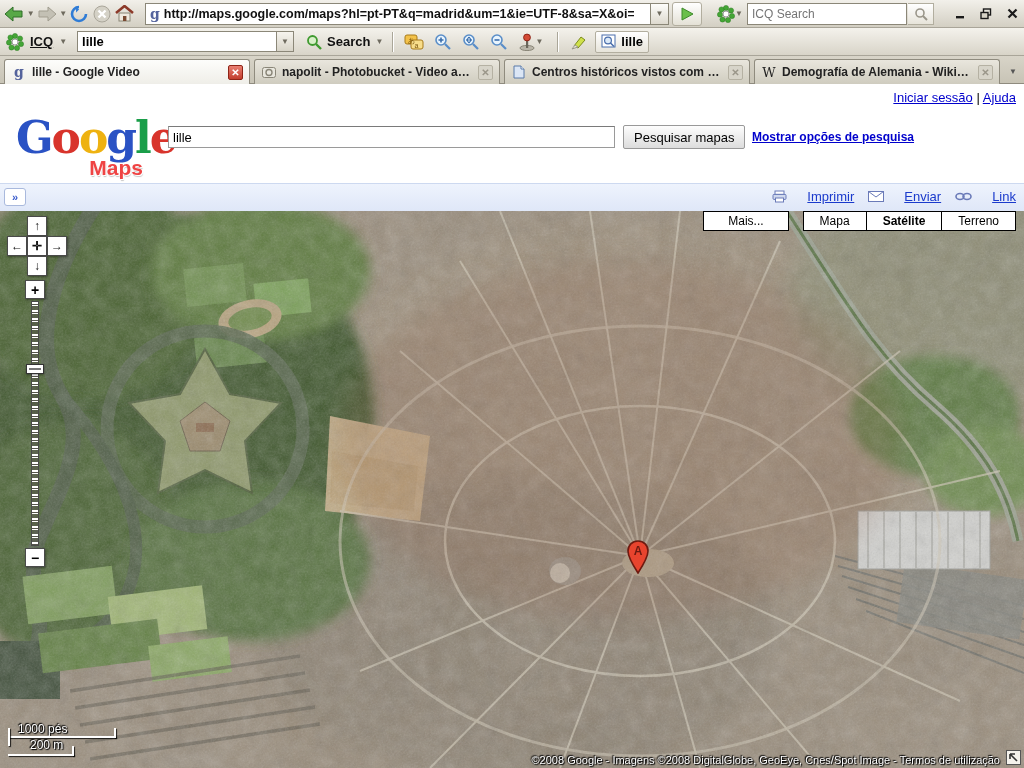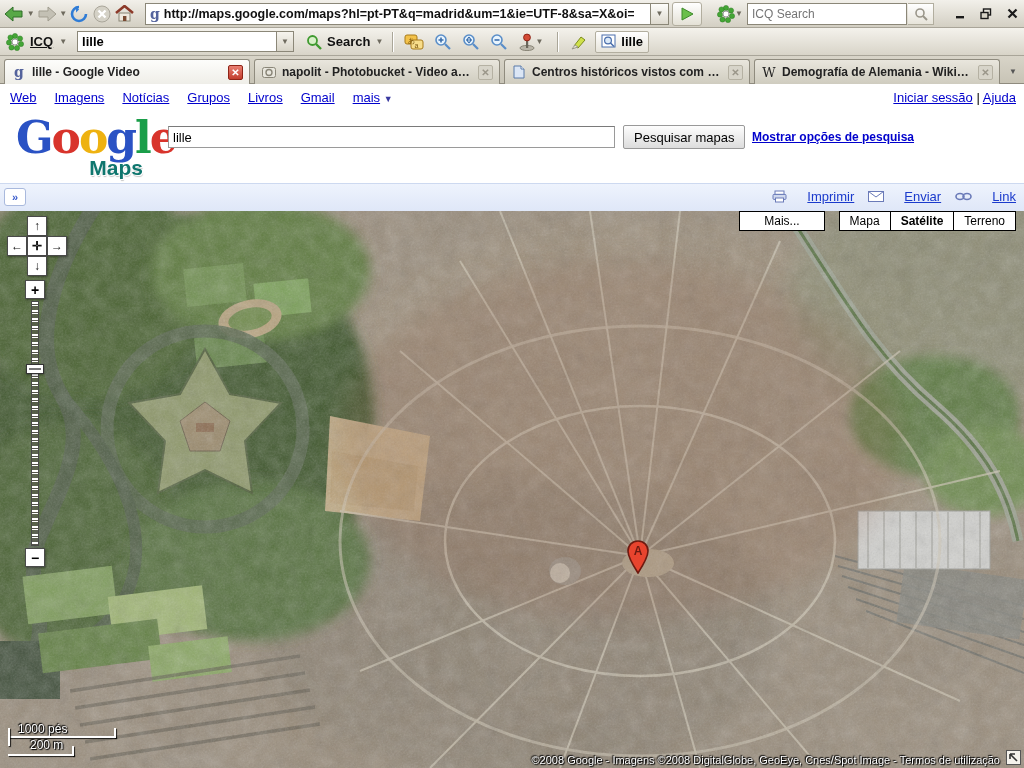--- a/index.html
+++ b/index.html
@@ -70,21 +70,21 @@
 
   
   .gheader { position:absolute; left:0; top:84px; width:1024px; height:99px; background:#fff; }
   .gnav { position:absolute; left:10px; top:6px; font-size:13px; display:flex; gap:18px; }
   .gnav a, .gnav-right a { color:#0000cc; text-decoration:underline; cursor:pointer; }
   .gnav-right { position:absolute; right:8px; top:6px; font-size:13px; color:#000; }
   .mais-arrow { color:#3a3aa0; font-size:9px; }
   .glogo { position:absolute; left:16px; top:32px; width:145px; height:64px; }
   .glogo-main { font-family:"DejaVu Serif",serif; font-size:44px; font-weight:bold; letter-spacing:-2px; line-height:1; }
   .glogo-sub { position:absolute; right:18px; top:40px; font-size:21px; font-weight:bold;
-    color:#0f766e; text-shadow:1px 1px 0 #fff, 1px 2px 1px #c8c8c8; letter-spacing:0; }
+    color:#ef4444; text-shadow:1px 1px 0 #fff, 1px 2px 1px #c8c8c8; letter-spacing:0; }
   .gsearch-input { position:absolute; left:168px; top:42px; width:447px; height:22px;
     border:1px solid #9a9a9a; border-top:1px solid #7a7a7a; padding:0 4px; font-size:13px;
     font-family:"Liberation Sans",sans-serif; outline:none; color:#000; }
   .gsearch-btn { position:absolute; left:623px; top:41px; height:24px; padding:0 10px; font-size:13px;
     font-family:"Liberation Sans",sans-serif; color:#000;
     background:linear-gradient(#fdfdfd,#dcdcdc); border:1px solid #999; border-radius:2px; }
   .goptions-link { position:absolute; left:752px; top:46px; font-size:12px; color:#0000cc;
     text-decoration:underline; font-weight:bold; }
   .ghint { position:absolute; left:168px; top:69px; font-size:11.5px; color:#777; }
   .ghint a { color:#0000cc; text-decoration:underline; }
@@ -97,21 +97,21 @@
     display:flex; align-items:center; justify-content:center; }
   .actions-links { position:absolute; right:8px; top:5px; display:flex; gap:14px; align-items:center; font-size:13px; }
   .actions-links .al { display:flex; gap:20px; align-items:center; }
   .actions-links a { color:#1a3acc; text-decoration:underline; }
 
   
   .map-area { position:absolute; left:0; top:211px; width:1024px; height:557px; overflow:hidden; }
   .map-area svg.basemap { position:absolute; left:0; top:0; }
 
   .map-type-btns { position:absolute; top:0; right:8px; display:flex; }
-  .mt-btn { background:#fff; border:1px solid #000; font-size:12px; padding:2px 10px;
+  .mt-btn { background:#fff; border:1px solid #000; font-size:12px; padding:2px 16px;
     font-family:"Liberation Sans",sans-serif; color:#000; white-space:nowrap; }
   .mt-btn.more { margin-right:14px; padding:2px 24px; }
   .mt-btn.mid { border-right:none; }
   .mt-btn.selected { font-weight:bold; }
 
   .pan-ctl { position:absolute; left:7px; top:5px; width:60px; height:60px; }
   .pan-btn { position:absolute; width:20px; height:20px; background:#fff; border:1px solid #4a4a4a;
     display:flex; align-items:center; justify-content:center; font-size:12px; font-weight:bold; color:#111;
     box-shadow:1px 1px 2px rgba(0,0,0,.4); }
   .zoom-ctl { position:absolute; left:25px; top:69px; width:20px; height:220px; }
@@ -342,32 +342,20 @@
     </div>
     <div class="tab" style="left:754px">
       <span class="tab-favicon" style="font-family:'DejaVu Serif',serif;font-size:13px;color:#222;">W</span>
       <span class="tab-title">Demografía de Alemania - Wikip...</span>
       <span class="tab-close dim">✕</span>
     </div>
     <div class="tab-list-drop">▼</div>
   </div>
 
   <div class="gheader">
-    <div class="gnav">
-      <a>Web</a>
-      <a>Imagens</a>
-      <a>Notícias</a>
-      <a>Grupos</a>
-      <a>Livros</a>
-      <a>Gmail</a>
-      <span>
-        <a>mais</a>
-        <span class="mais-arrow">▼</span>
-      </span>
-    </div>
     <div class="gnav-right">
       <a>Iniciar sessão</a>
       <span>|</span>
       <a>Ajuda</a>
     </div>
     <div class="glogo">
       <div class="glogo-main">
         <span style="color:#2a52c4">G</span><span style="color:#d8342c">o</span><span style="color:#eeb211">o</span><span style="color:#2a52c4">g</span><span style="color:#1a9e49">l</span><span style="color:#d8342c">e</span>
       </div>
       <div class="glogo-sub">Maps</div>

